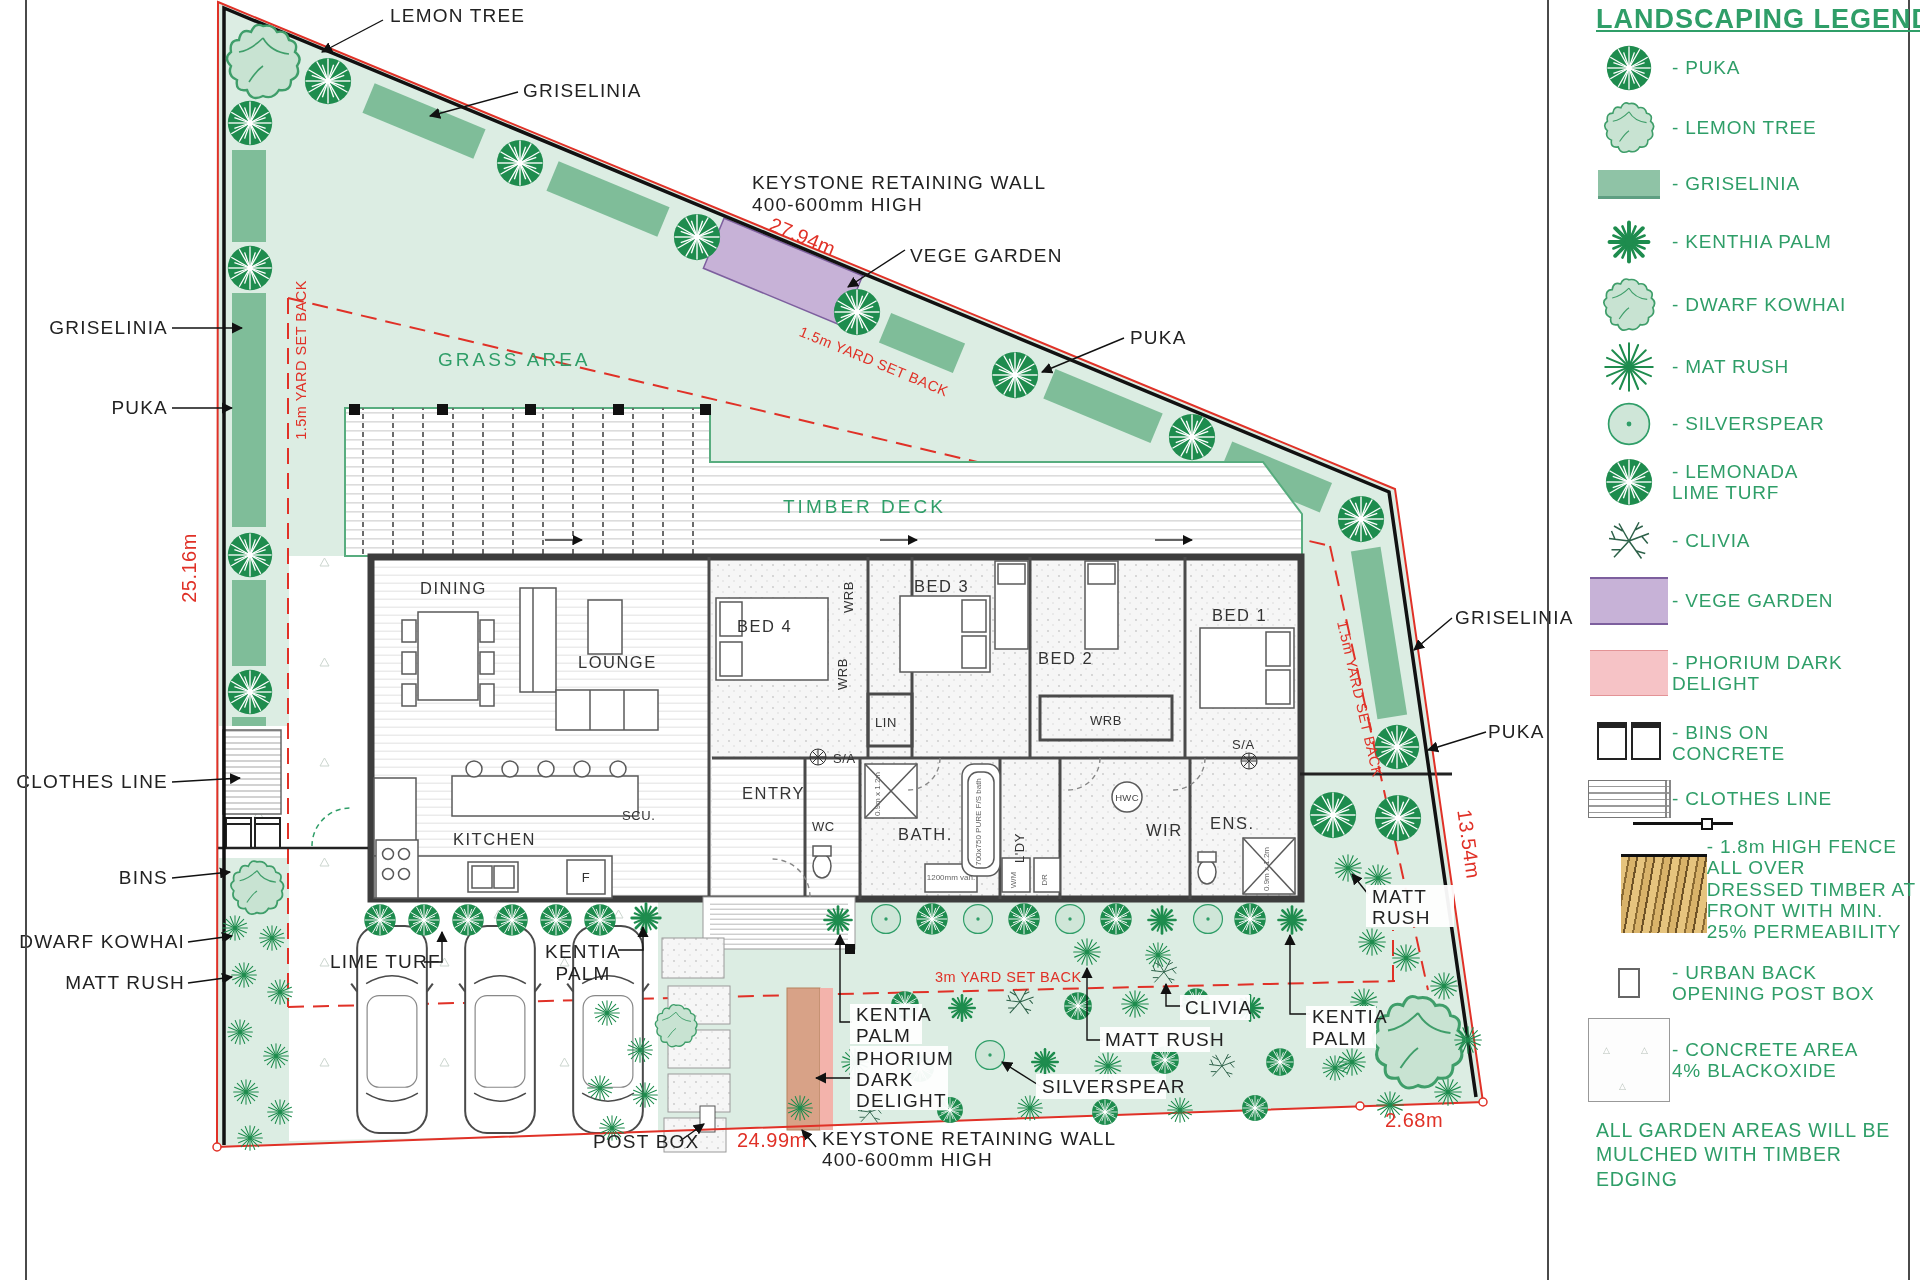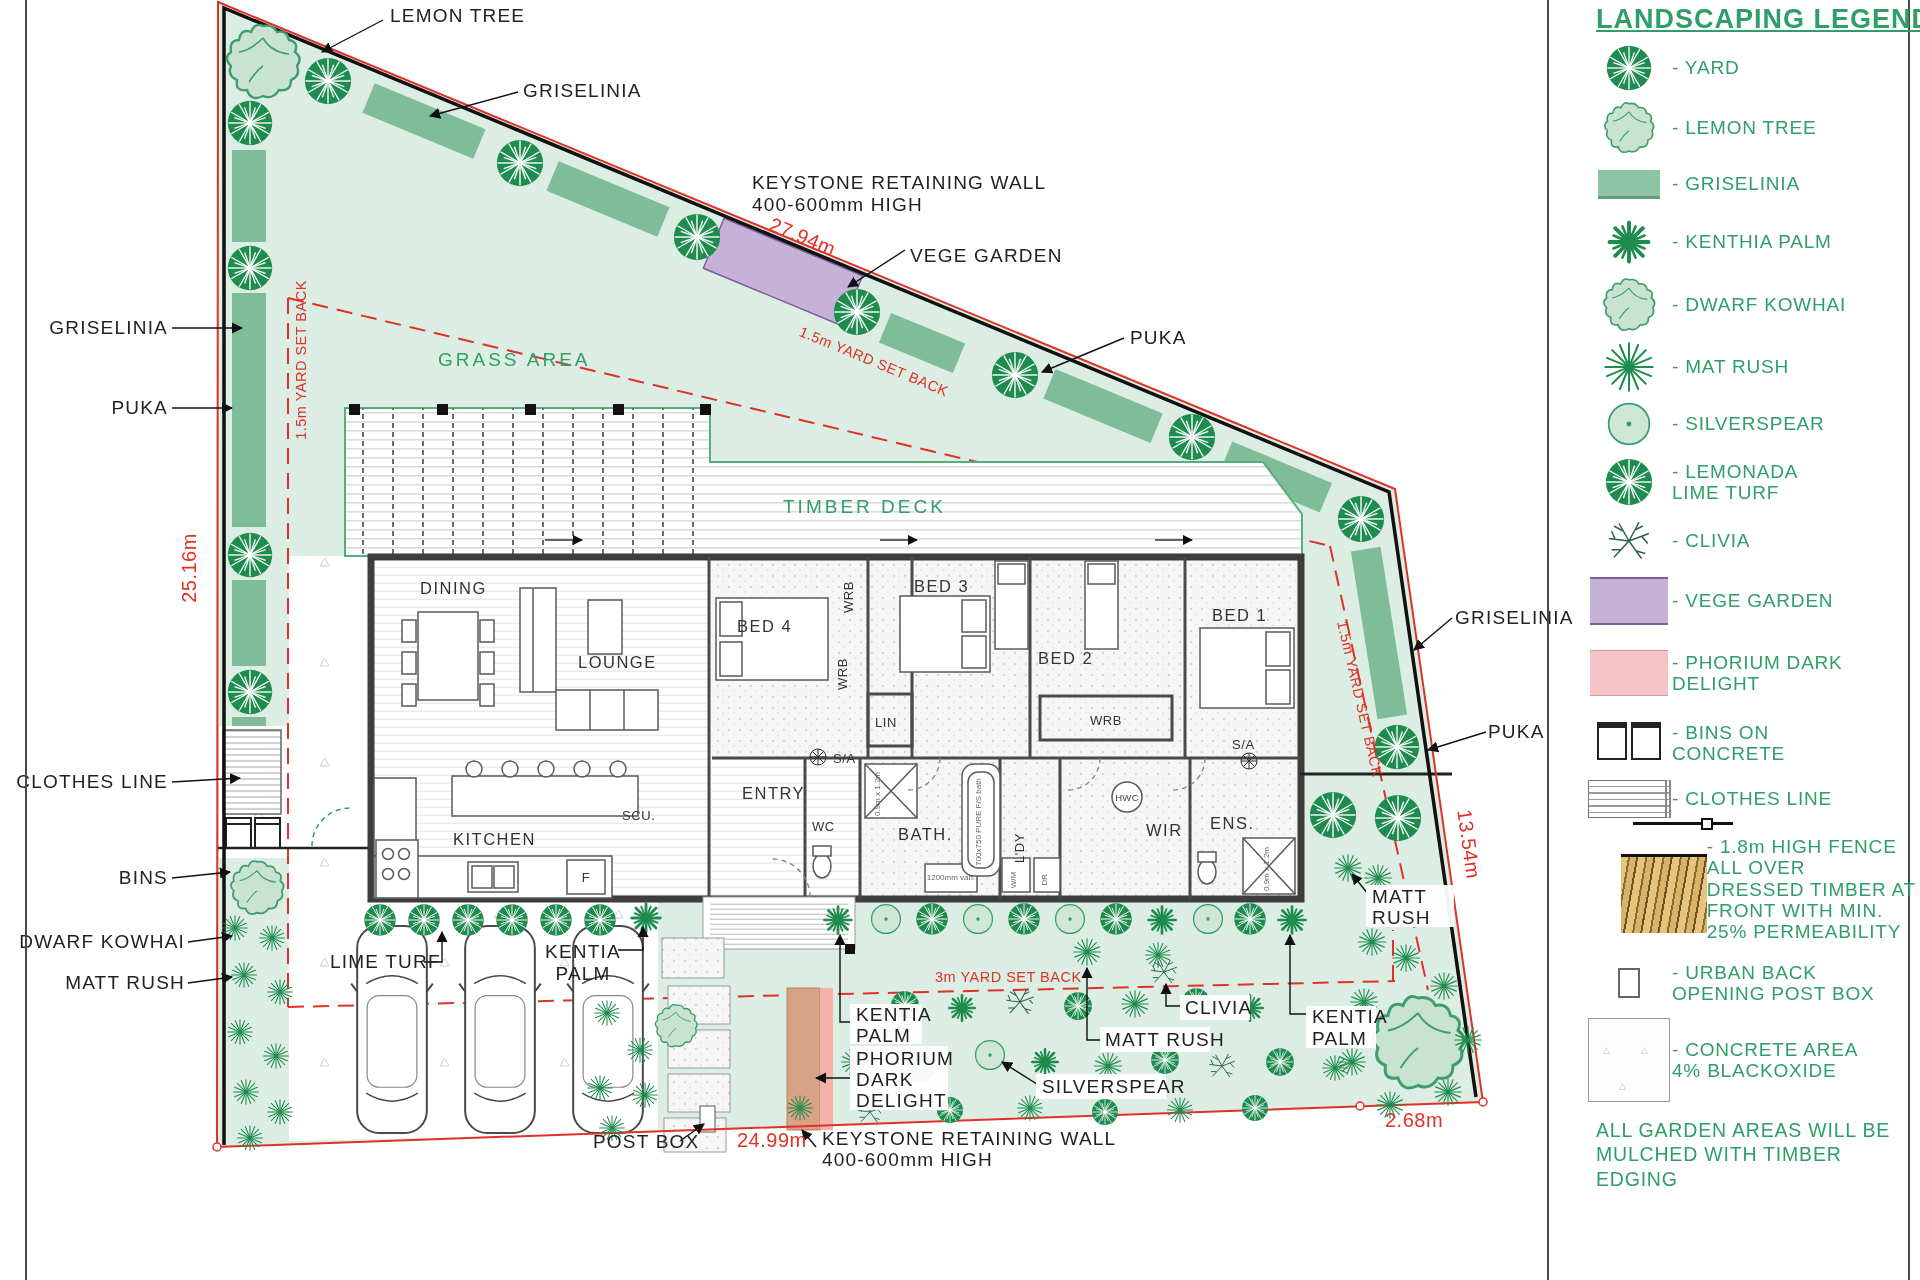--- a/index.html
+++ b/index.html
@@ -569,21 +569,21 @@
 
 <div id="legend">
   <div class="leg-title">LANDSCAPING LEGEND</div>
 
   <div class="leg-row" style="top:42px;height:52px;">
     <div class="leg-ic">
           <svg width="48" height="48" class="cD">
             <use href="#sB"></use>
           </svg>
         </div>
-    <div class="leg-lb">- YARD</div>
+    <div class="leg-lb">- PUKA</div>
   </div>
   <div class="leg-row" style="top:100px;height:56px;">
     <div class="leg-ic">
           <svg width="54" height="54" class="cK">
             <use href="#sK"></use>
           </svg>
         </div>
     <div class="leg-lb">- LEMON TREE</div>
   </div>
   <div class="leg-row" style="top:164px;height:40px;">

